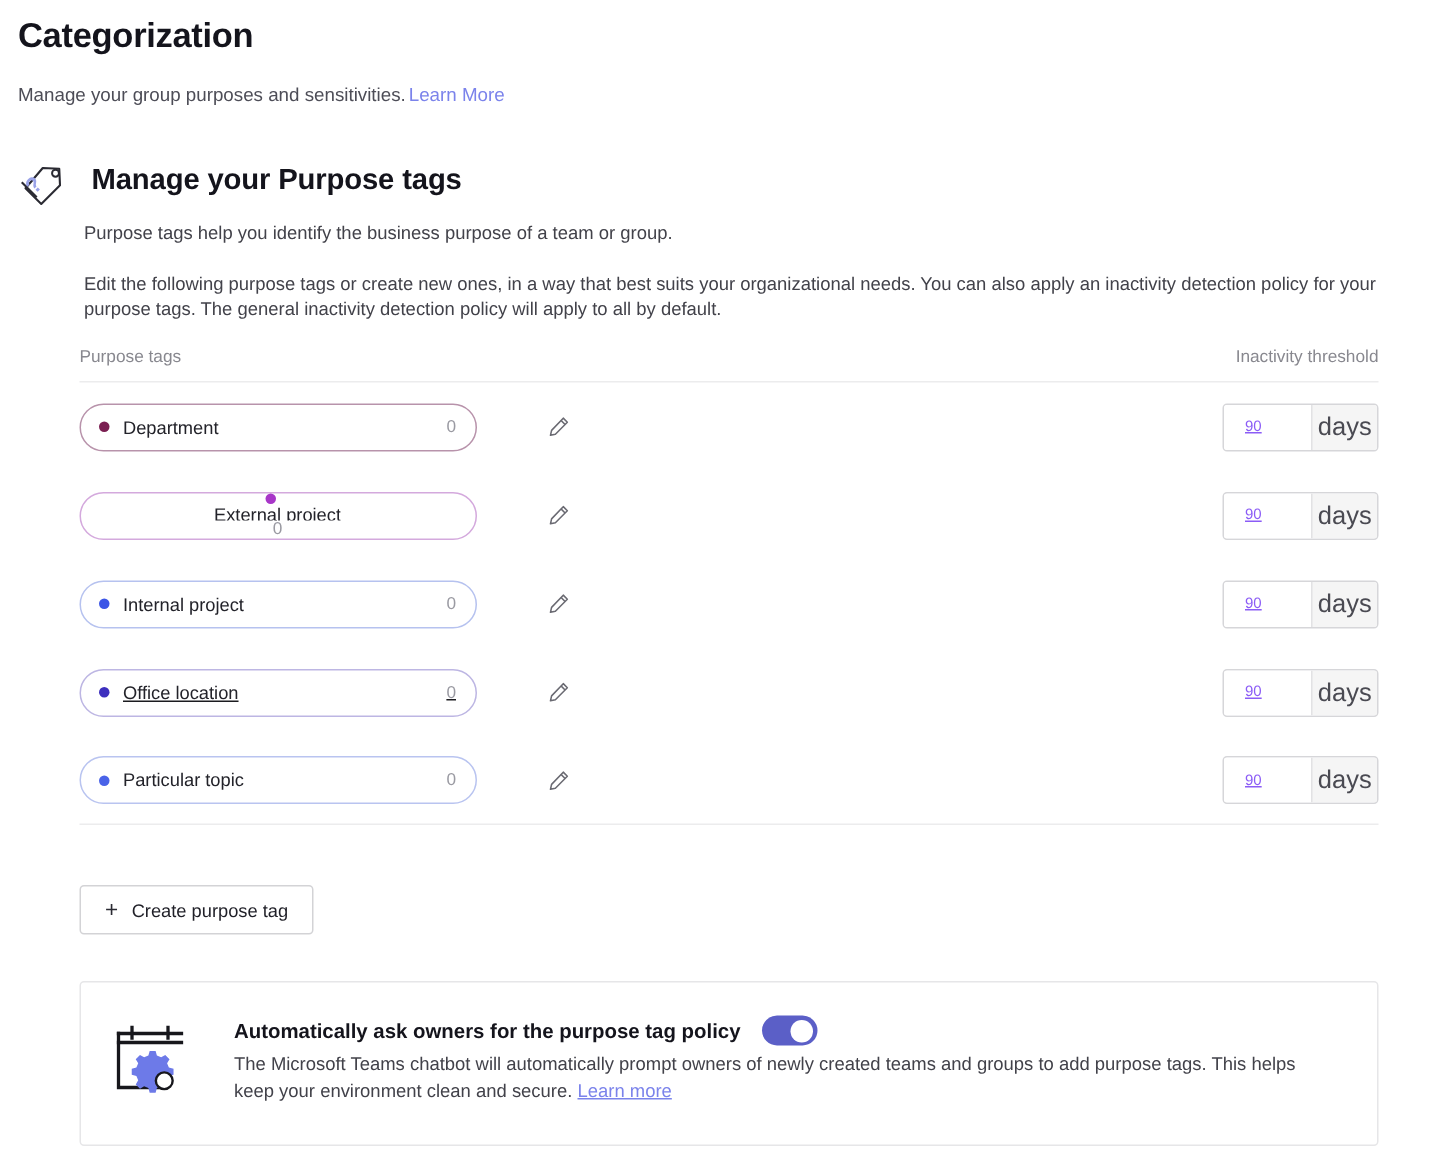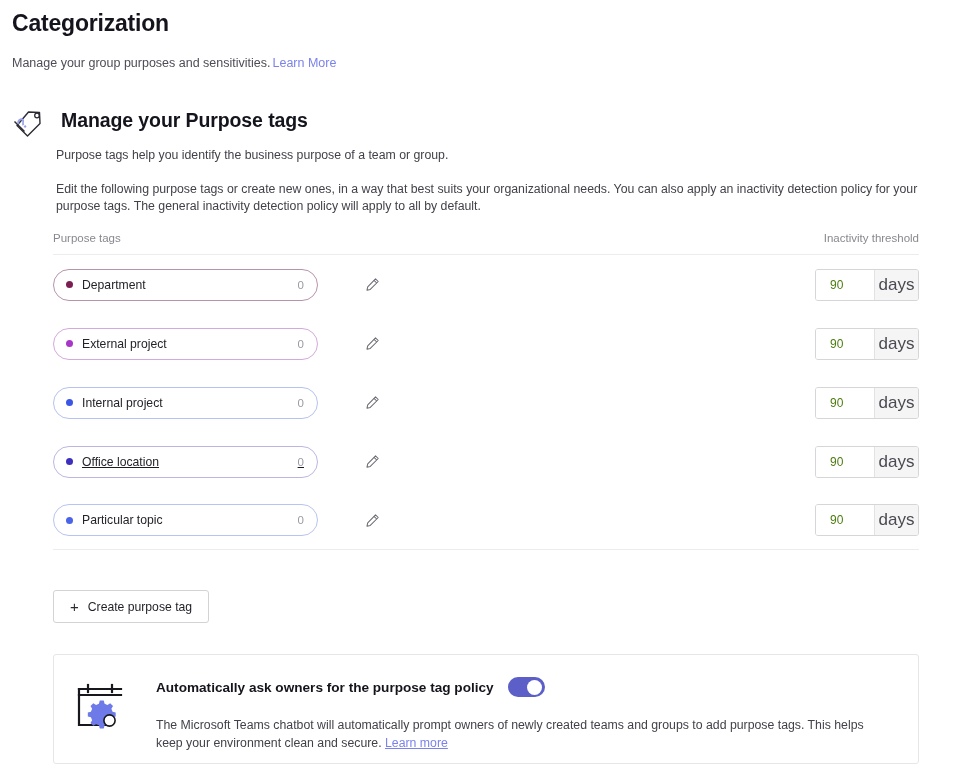--- a/index.html
+++ b/index.html
@@ -86,22 +86,22 @@
   .spacer { flex: 1 1 auto; }
   .threshold {
     display: flex; align-items: stretch;
     height: 32px; width: 104px;
     border: 1px solid #d6d6d9; border-radius: 3px;
     overflow: hidden; background: #fff;
   }
   .threshold .num {
     flex: 1 1 auto; border: none; outline: none;
     font-family: "Liberation Sans", sans-serif;
-    font-size: 12px; color: #4d7c0f;
-    padding: 0 0 0 14px; background: #fff; min-width: 0;
+    font-size: 10px; color: #8b5cf6;
+    padding: 0 0 0 14px; background: #fff; min-width: 0; text-decoration: underline;
   }
   .threshold .unit {
     flex: 0 0 auto; width: 44px;
     background: #f5f5f5; border-left: 1px solid #e2e2e4;
     display: flex; align-items: center; justify-content: center;
     font-size: 17px; color: #4a4a52;
   }
   .tbl-bottom-rule {
     border-bottom: 1px solid #ececed;
   }
@@ -122,21 +122,21 @@
     position: absolute; left: 53px; top: 654px;
     width: 866px; height: 110px;
     border: 1px solid #e6e6e8; border-radius: 3px;
     background: #fff;
     display: flex; align-items: flex-start;
     padding: 22px 24px 0 20px;
   }
   .card .cal-icon { width: 58px; height: 58px; flex: 0 0 auto; margin-top: 2px; }
   .card .card-body { margin-left: 24px; flex: 1 1 auto; }
   .card .card-title-row {
-    display: flex; align-items: center; gap: 14px; margin-bottom: 19px;
+    display: flex; align-items: center; gap: 14px; margin-bottom: 3px;
   }
   .card .card-title {
     font-size: 13.6px; font-weight: bold; color: #14141c;
   }
   .toggle {
     width: 37px; height: 20px; border-radius: 10px;
     background: #5b5fc7; position: relative;
     border: none; padding: 0; cursor: pointer; flex: 0 0 auto;
   }
   .toggle .knob {
@@ -200,21 +200,21 @@
               </g>
             </svg>
           </button>
           <span class="spacer"></span>
           <div class="threshold">
             <input class="num" type="text" value="90" style="">
             <span class="unit">days</span>
           </div>
         </div>
         <div class="tbl-row">
-          <div class="pill" style="border-color: rgb(212, 169, 221);">
+          <div class="pill" style="border-color: rgb(212, 169, 221); flex-direction: column;">
             <span class="dot" style="background: rgb(168, 54, 200);"></span>
             <span class="pill-label">External project</span>
             <span class="pill-count">0</span>
           </div>
           <button class="edit-btn">
             <svg width="15" height="15" viewBox="0 0 16 16">
               <g fill="none" stroke="#6a6a72" stroke-width="1.1" stroke-linejoin="round">
                 <path d="M11.2 1.9 L14.1 4.8 L5.6 13.3 L2.1 14.1 L2.9 10.6 Z"></path>
                 <path d="M9.6 3.5 L12.5 6.4"></path>
               </g>

